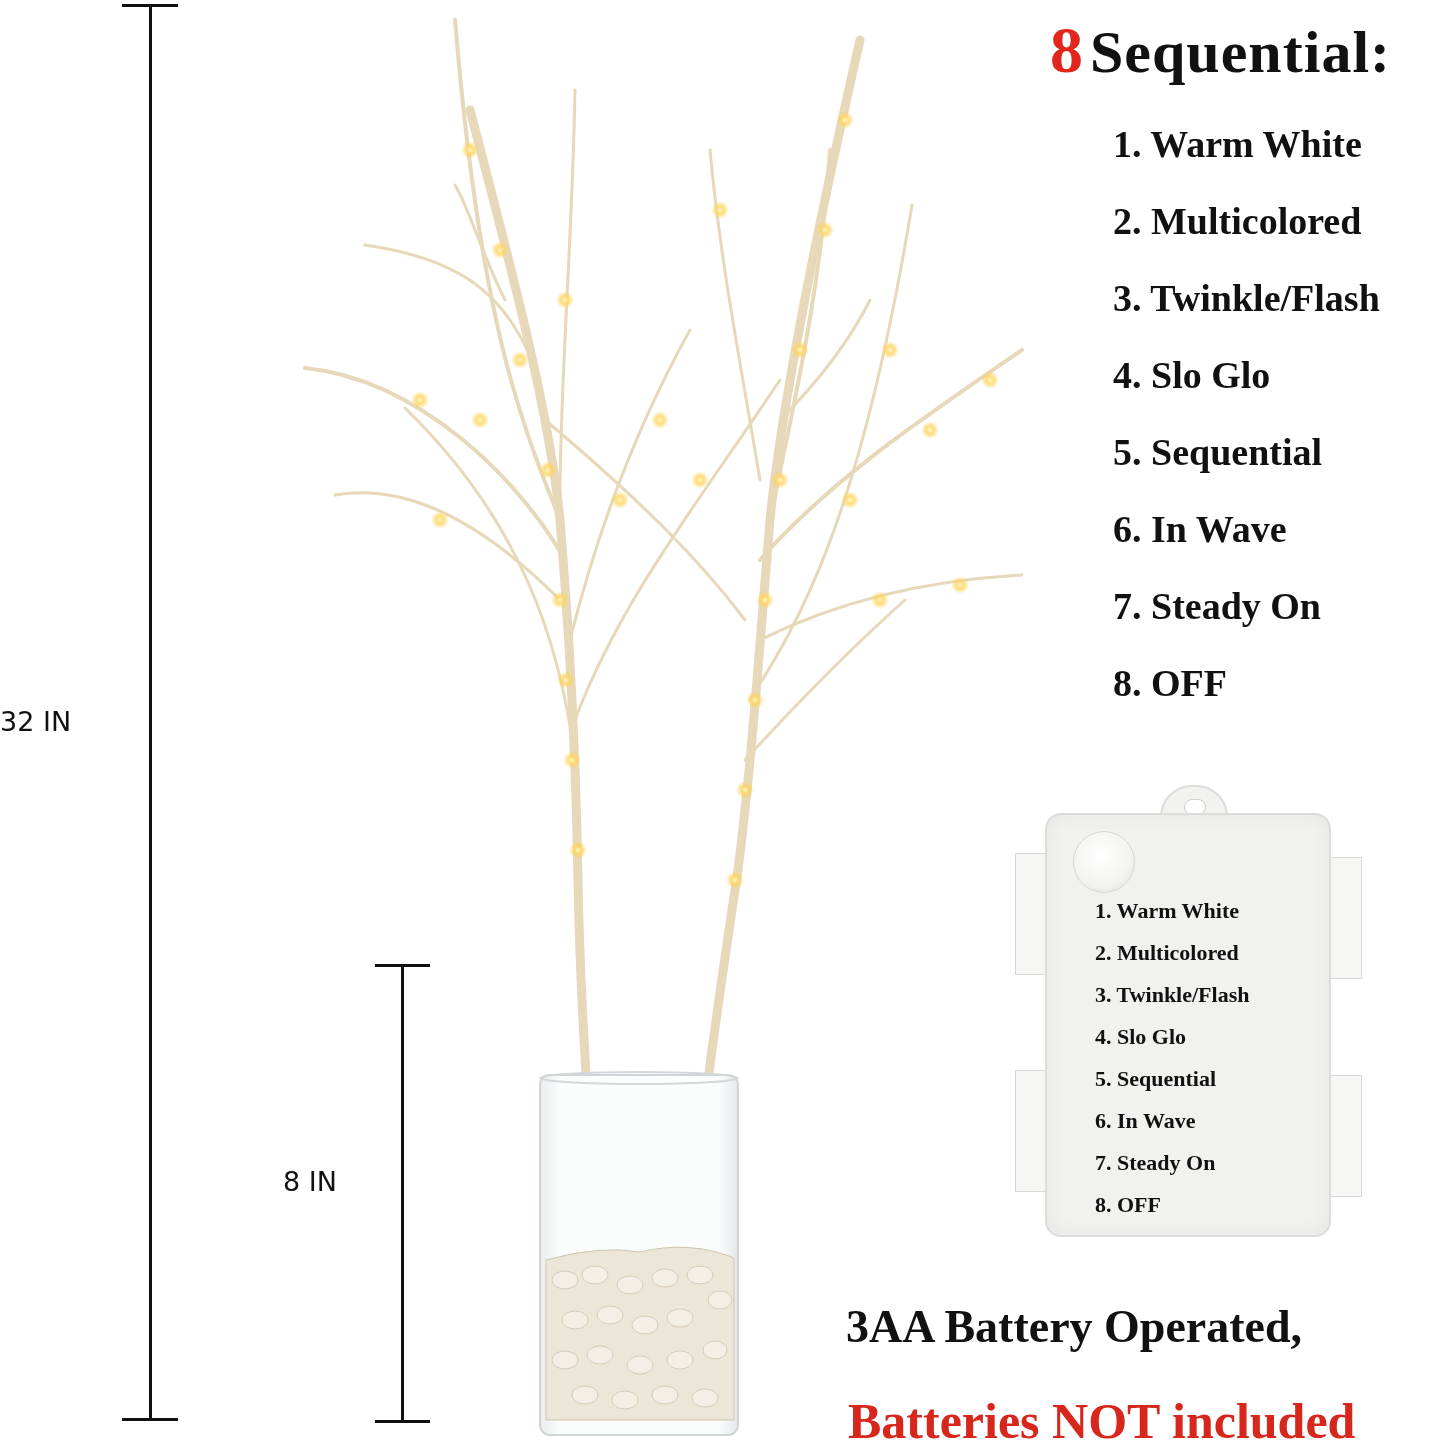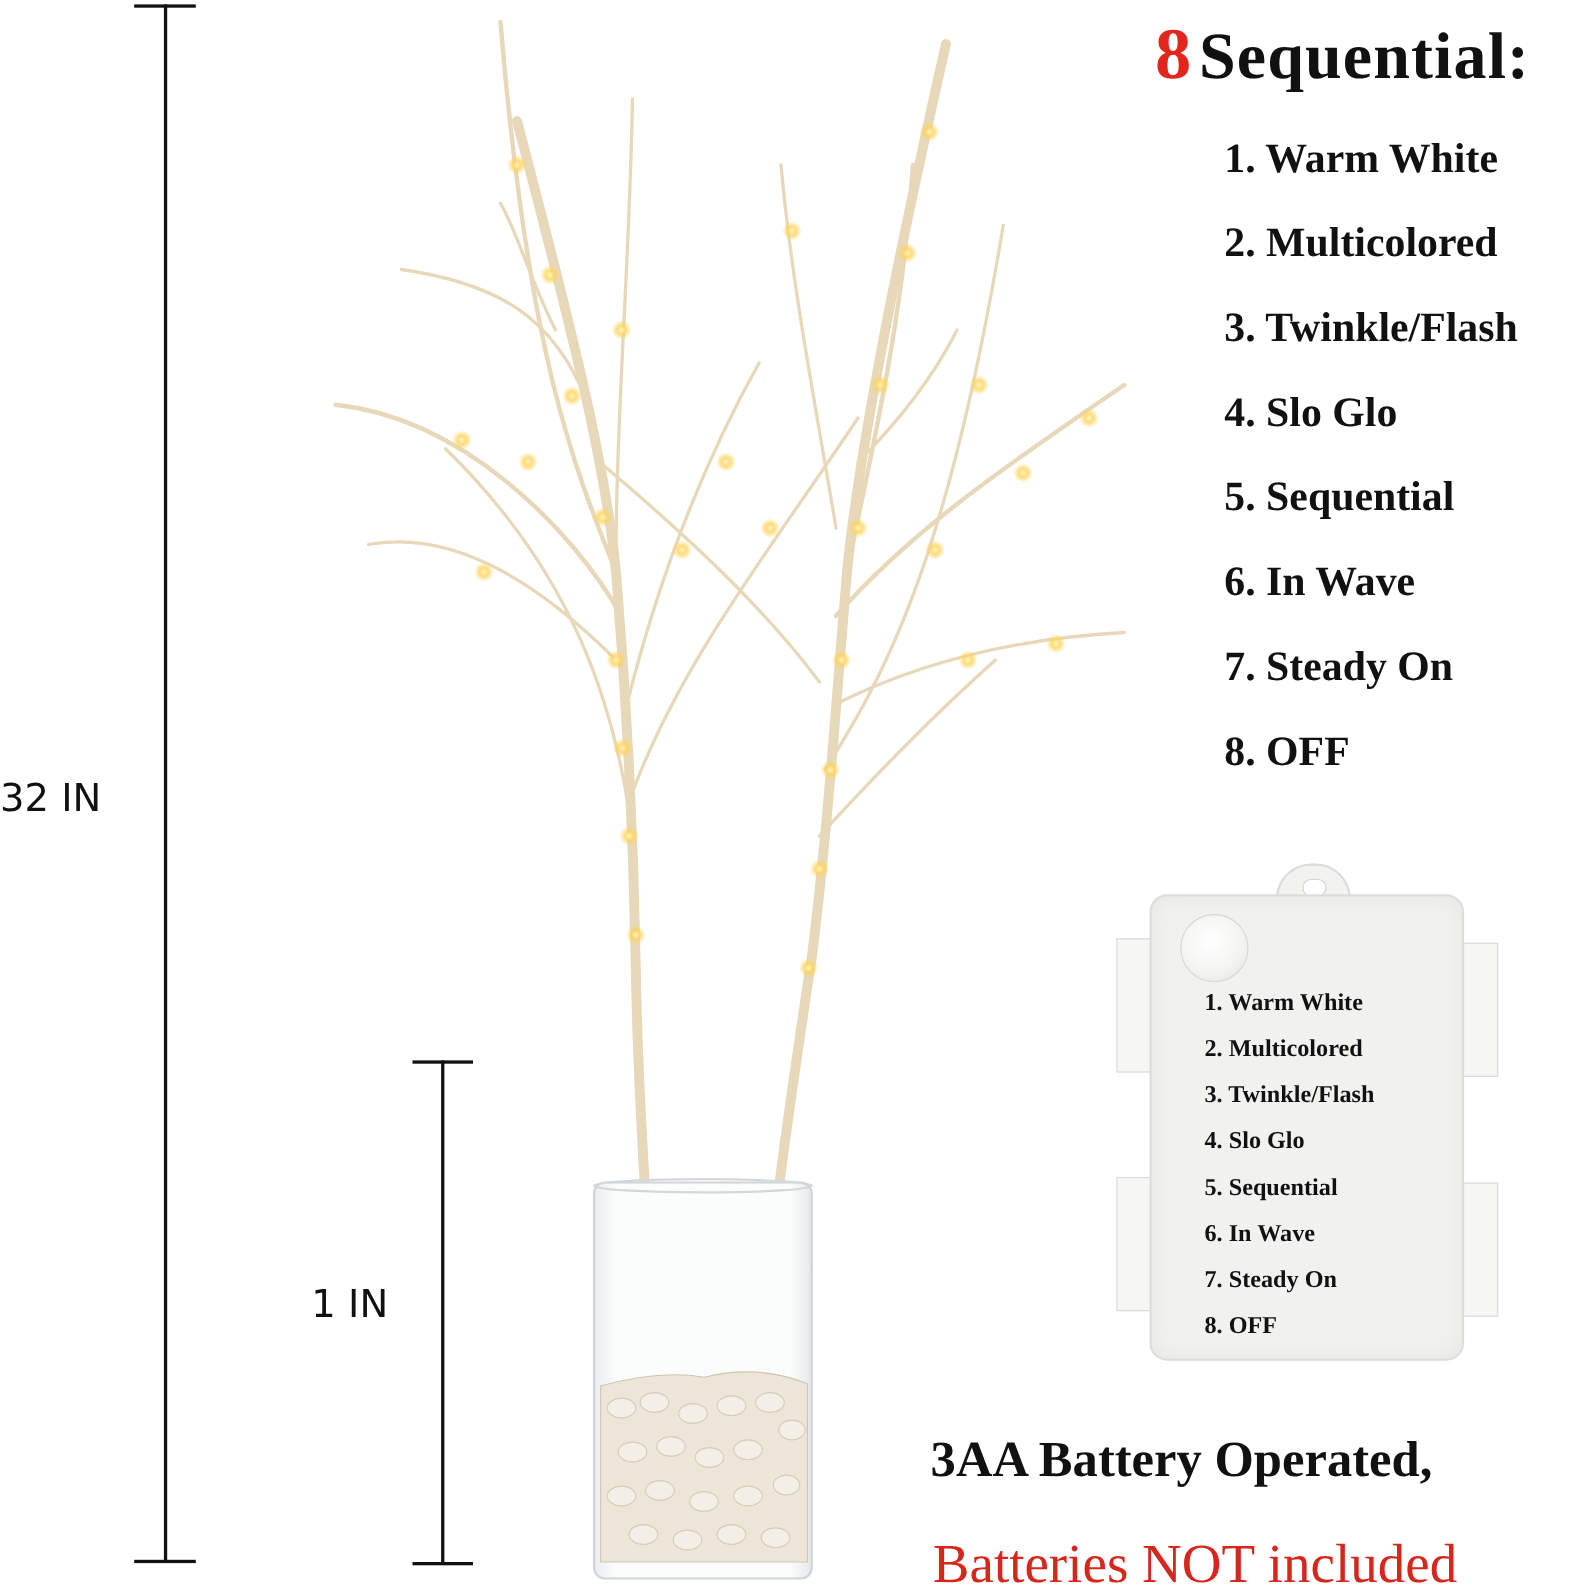--- a/index.html
+++ b/index.html
@@ -1,41 +1,41 @@
 <!DOCTYPE html>
 <html><head>
 <meta charset="utf-8">
 <style>
   html, body { margin:0; padding:0; background:#ffffff; }
   body { width:1445px; height:1449px; position:relative; overflow:hidden; font-family:"Liberation Serif", serif; }
   .abs { position:absolute; }
-  .dim-label { font-family:"DejaVu Sans", sans-serif; font-size:35px; color:#111; }
+  .dim-label { font-family:"DejaVu Sans", sans-serif; font-size:27px; color:#111; }
   .vline { background:#111; width:3px; }
   .hline { background:#111; height:3px; }
   .title { font-weight:bold; font-size:60px; color:#111; letter-spacing:1px; }
   .title .num { color:#e3261b; font-size:66px; margin-right:6px; }
   .func-item { font-weight:bold; font-size:38px; color:#111; height:77px; line-height:77px; }
   .box { background:#f1f1ef; border:2px solid #dcdcda; border-radius:16px; box-shadow: inset 0 0 20px rgba(0,0,0,0.05); }
   .box-item { font-weight:bold; font-size:22px; color:#111; height:42px; line-height:42px; }
   .clip { background:#f6f6f4; border:1px solid #d8d8d6; }
   .note1 { font-weight:bold; font-size:46px; color:#111; }
-  .note2 { font-weight:normal; font-size:50px; color:#d7261c; }
+  .note2 { font-weight:bold; font-size:50px; color:#d7261c; }
 </style>
 </head>
 <body>
 
 <div class="abs hline" style="left:122px; top:4px; width:56px;"></div>
 <div class="abs vline" style="left:149px; top:4px; height:1416px;"></div>
 <div class="abs hline" style="left:122px; top:1418px; width:56px;"></div>
 <div class="abs dim-label" style="left:0px; top:706px;">32 IN</div>
 
 <div class="abs hline" style="left:375px; top:964px; width:55px;"></div>
 <div class="abs vline" style="left:401px; top:964px; height:458px;"></div>
 <div class="abs hline" style="left:375px; top:1420px; width:55px;"></div>
-<div class="abs dim-label" style="left:283px; top:1166px;">1 IN</div>
+<div class="abs dim-label" style="left:283px; top:1166px;">8 IN</div>
 
 <svg class="abs" style="left:290px; top:0px;" width="760" height="1449" viewBox="290 0 760 1449">
   <defs>
     <radialGradient id="glow" cx="50%" cy="50%" r="50%">
       <stop offset="0%" stop-color="#fff7c8"></stop>
       <stop offset="45%" stop-color="#ffd35a" stop-opacity="0.8"></stop>
       <stop offset="100%" stop-color="#ffd35a" stop-opacity="0"></stop>
     </radialGradient>
     <linearGradient id="glass" x1="0" x2="1">
       <stop offset="0%" stop-color="#e9ecee"></stop>

